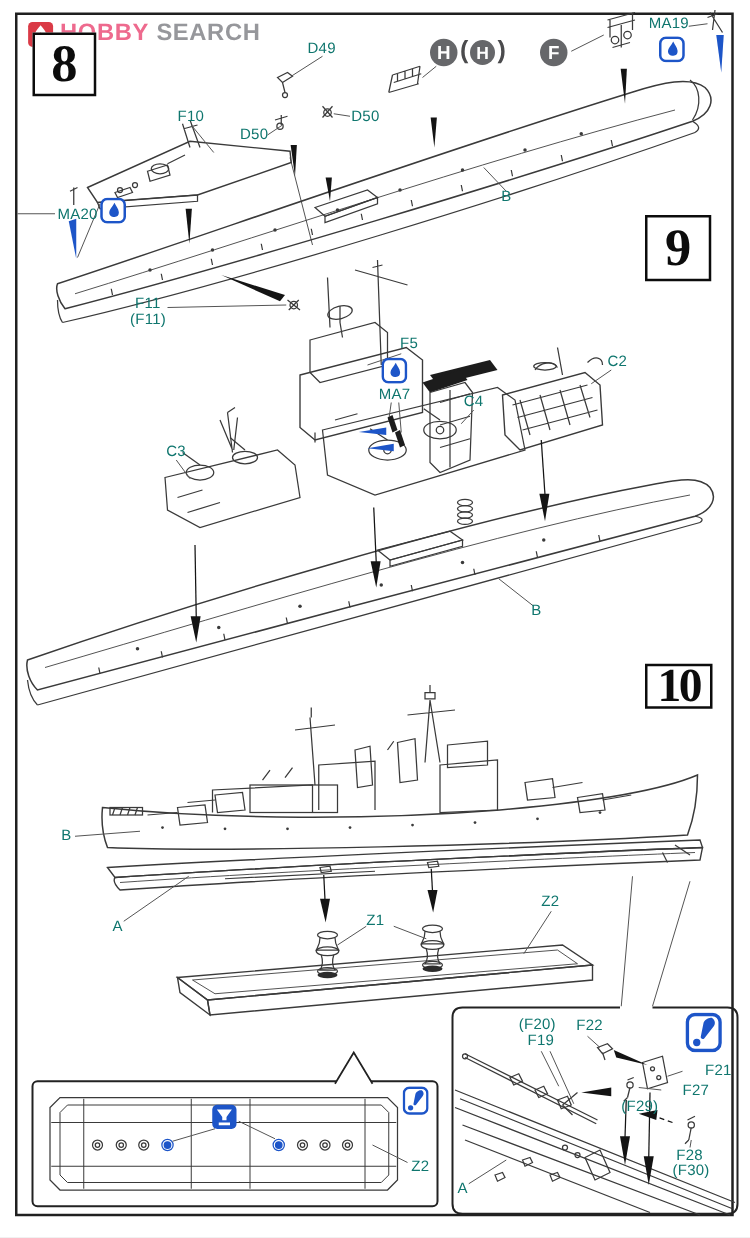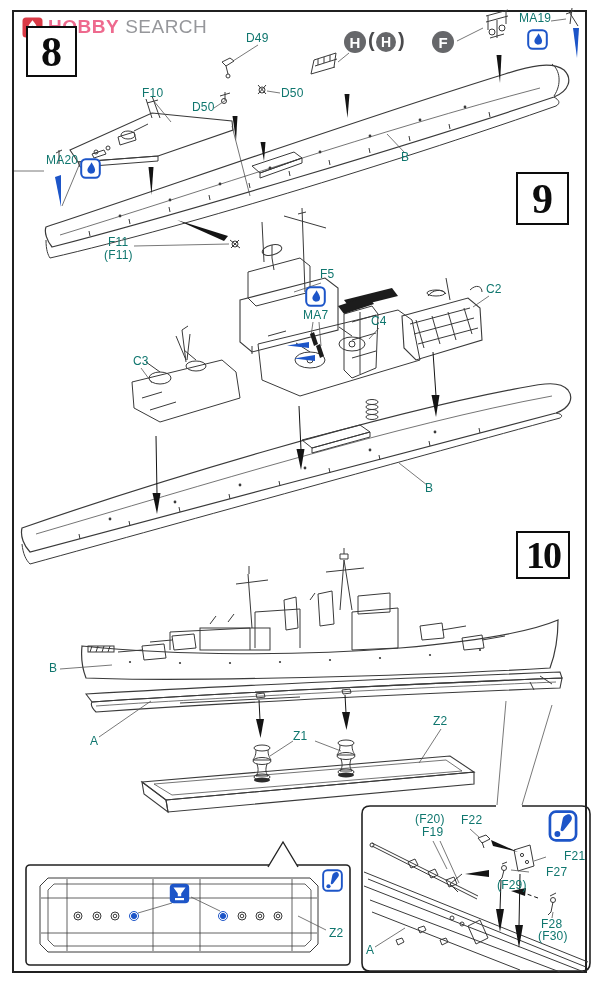--- a/index.html
+++ b/index.html
@@ -6,21 +6,21 @@
   .page{position:relative;width:600px;height:990px;background:#ffffff;font-family:"Liberation Sans",sans-serif;overflow:hidden;}
   .frame{position:absolute;left:12px;top:10px;width:575px;height:963px;border:2px solid #202020;box-sizing:border-box;background:transparent;}
   .art{position:absolute;left:0;top:0;}
   .lbl{position:absolute;font-size:12px;color:#0f766e;white-space:nowrap;line-height:1.05;letter-spacing:.2px;}
   .step-box{position:absolute;border:2.5px solid #0c0c0c;background:#fff;display:flex;align-items:center;justify-content:center;font-family:"Liberation Serif",serif;font-weight:700;color:#0c0c0c;box-sizing:border-box;}
   .badge{position:absolute;width:22px;height:22px;border-radius:50%;background:#66676a;color:#ffffff;font-weight:700;font-size:15px;display:flex;align-items:center;justify-content:center;}
   .paren{position:absolute;font-size:20px;font-weight:700;color:#4b4b4d;}
   .icon{position:absolute;line-height:0;}
   .logo{position:absolute;left:19px;top:13px;display:flex;align-items:center;background:#ffffff;padding:3px 8px 3px 3px;}
   .logo .brand{font-size:19px;font-weight:800;color:#ee6a8e;letter-spacing:.5px;margin-left:5px;}
-  .logo .brand2{font-size:19px;font-weight:400;color:#96979b;letter-spacing:.5px;margin-left:6px;}
+  .logo .brand2{font-size:19px;font-weight:700;color:#96979b;letter-spacing:.5px;margin-left:6px;}
 </style>
 </head>
 <body>
 
 <div class="page">
 
   <div class="frame"></div>
 
   <svg class="art" width="600" height="990" viewBox="0 0 600 990">
 
@@ -356,30 +356,30 @@
     <span class="brand">HOBBY</span>
     <span class="brand2">SEARCH</span>
   </div>
 
   <div class="step-box" style="left:26px;top:26px;width:51px;height:51px;font-size:42px">
     <span>8</span>
   </div>
   <div class="step-box" style="left:516px;top:172px;width:53px;height:53px;font-size:42px">
     <span>9</span>
   </div>
-  <div class="step-box" style="left:516px;top:531px;width:54px;height:48px;font-size:38px;letter-spacing:-2px">
+  <div class="step-box" style="left:516px;top:531px;width:54px;height:36px;font-size:38px;letter-spacing:-2px">
     <span>10</span>
   </div>
 
   <span class="lbl" style="left:246px;top:32px">D49</span>
   <span class="lbl" style="left:192px;top:101px">D50</span>
   <span class="lbl" style="left:281px;top:87px">D50</span>
   <span class="lbl" style="left:142px;top:87px">F10</span>
   <span class="lbl" style="left:519px;top:12px">MA19</span>
-  <span class="lbl" style="left:46px;top:154px">MA20</span>
+  <span class="lbl" style="left:46px;top:165px">MA20</span>
   <span class="lbl" style="left:108px;top:236px">F11</span>
   <span class="lbl" style="left:104px;top:249px">(F11)</span>
   <span class="lbl" style="left:401px;top:151px">B</span>
 
   <div class="badge" style="left:344px;top:31px">
     <span>H</span>
   </div>
   <span class="paren" style="left:368px;top:29px">(</span>
   <div class="badge" style="left:376px;top:32px;width:20px;height:20px;font-size:14px">
     <span>H</span>

